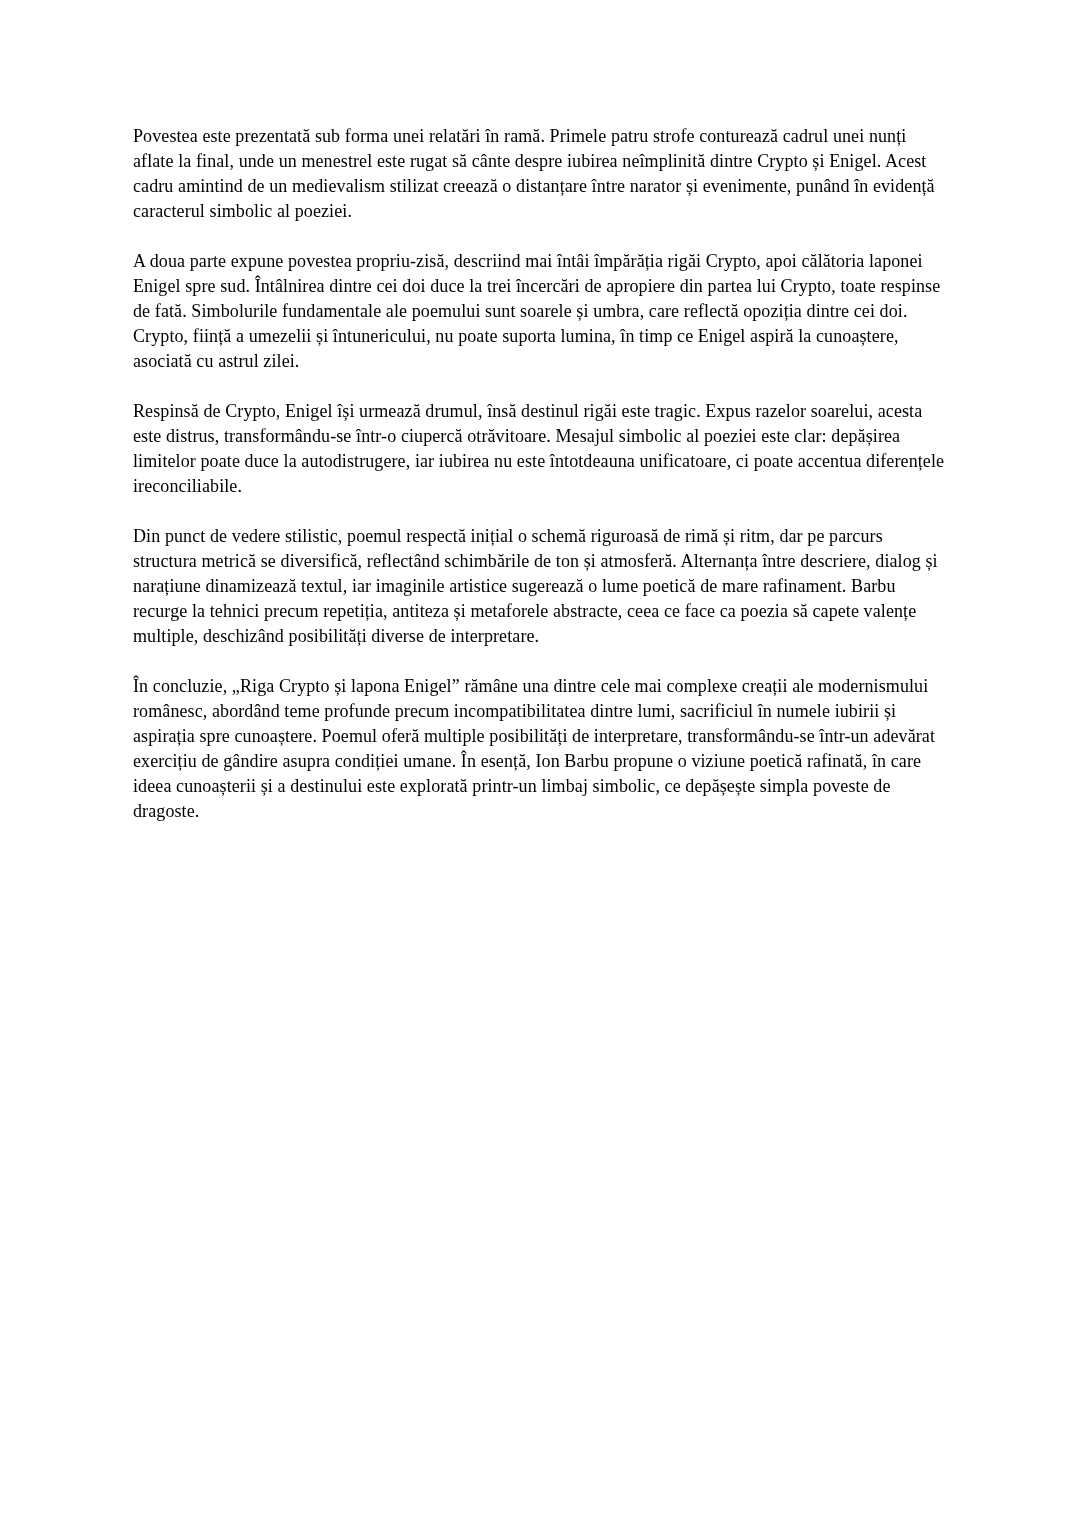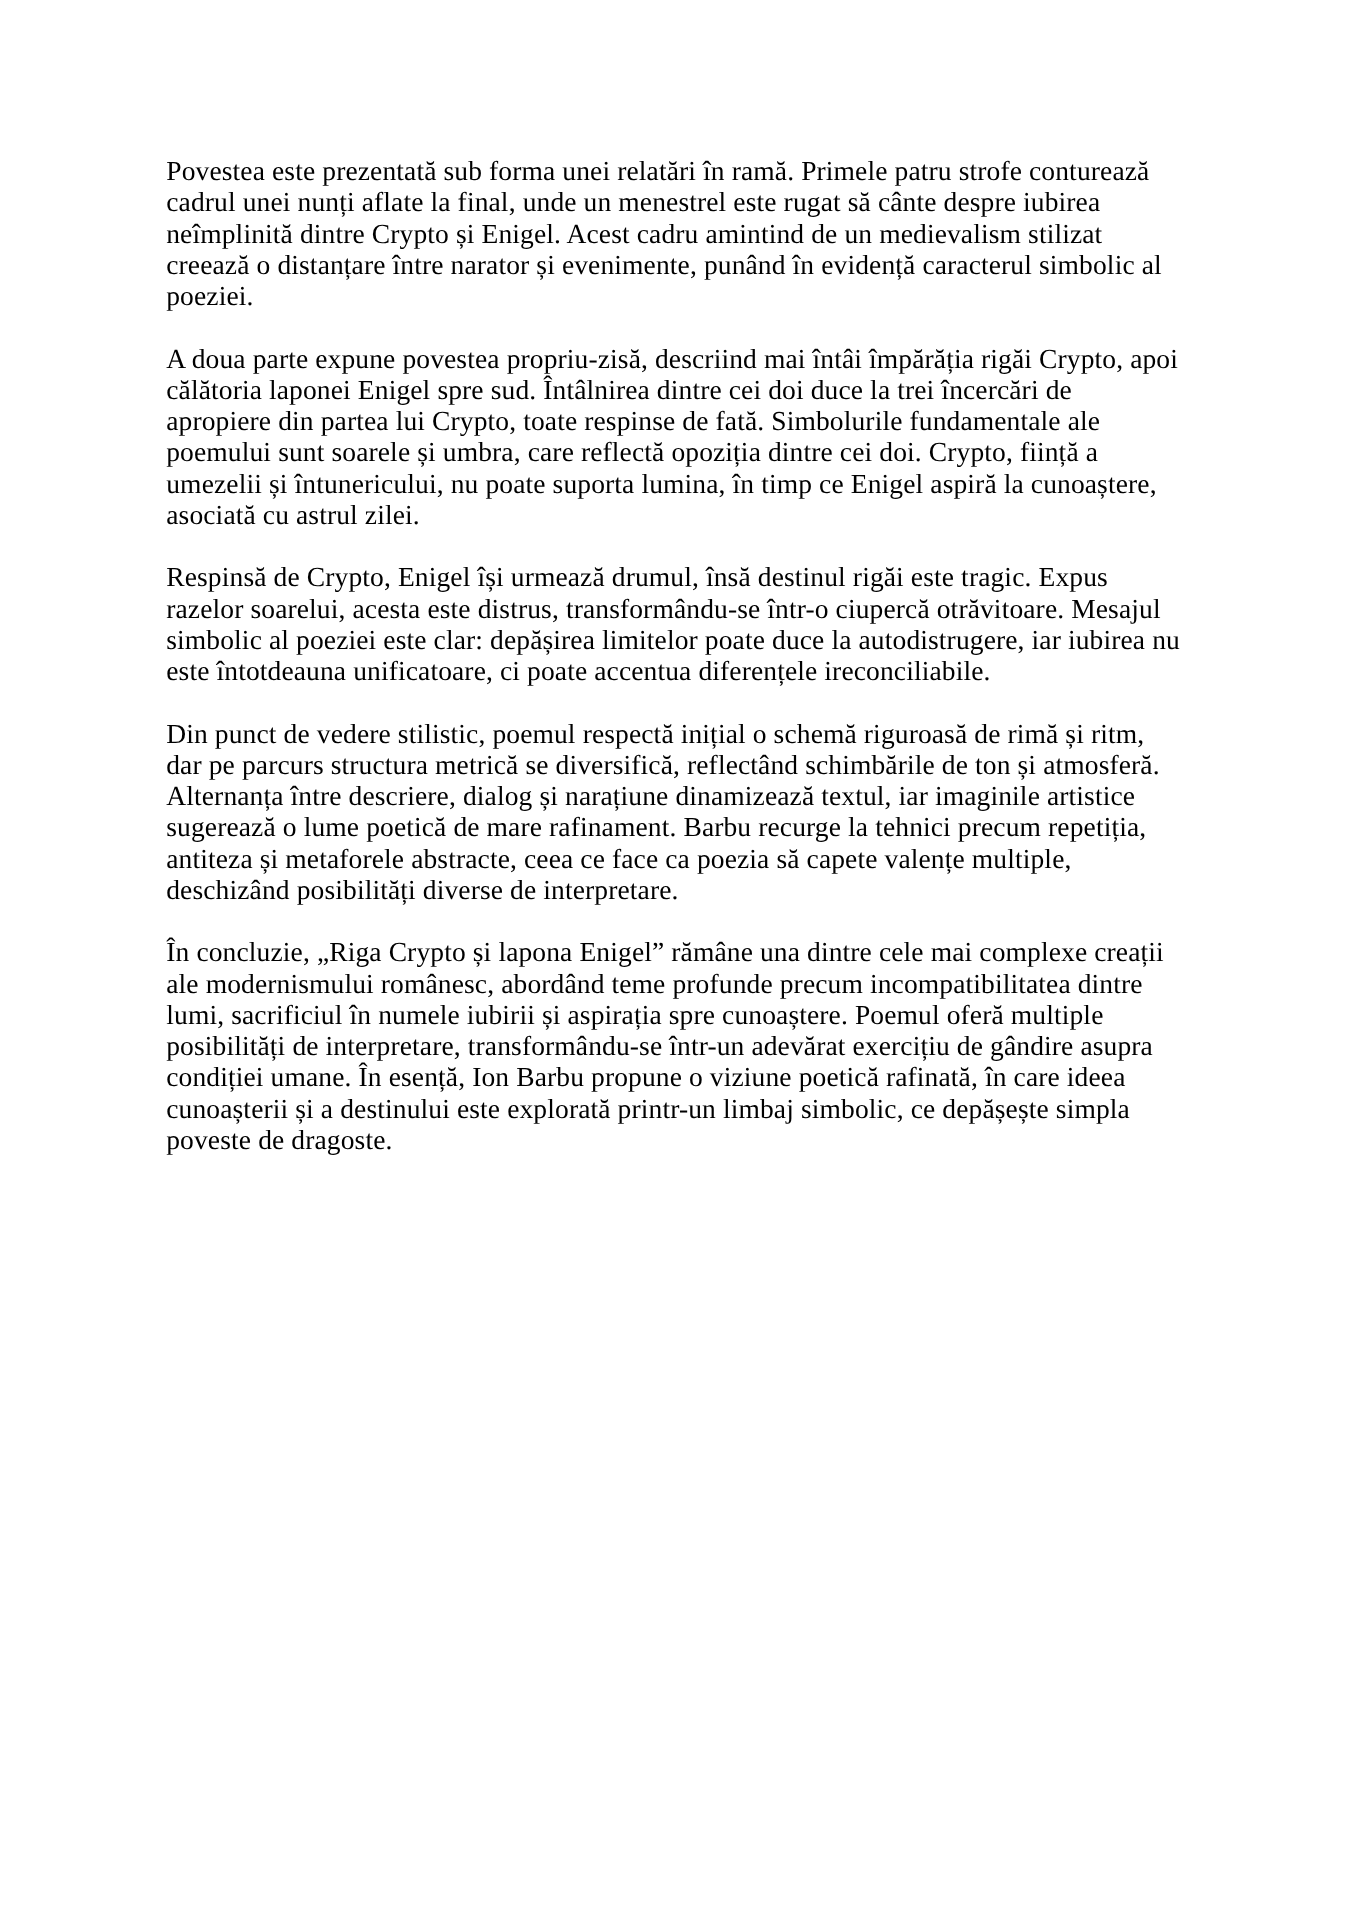--- a/index.html
+++ b/index.html
@@ -15,21 +15,21 @@
   }
   .page {
     box-sizing: border-box;
     width: 1080px;
     height: 1527px;
     background: #ffffff;
     padding: 124px 135px 0 133px;
   }
   .page p {
     margin: 0 0 25px 0;
-    font-size: 22px;
+    font-size: 18px;
     line-height: 25px;
     color: #000000;
     text-align: left;
     letter-spacing: 0.1px;
   }
 </style>
 </head>
 <body>
 
 <div class="page">

